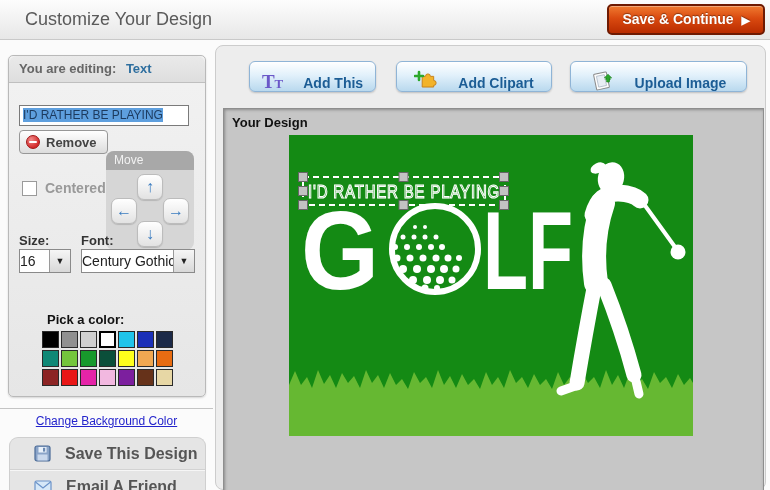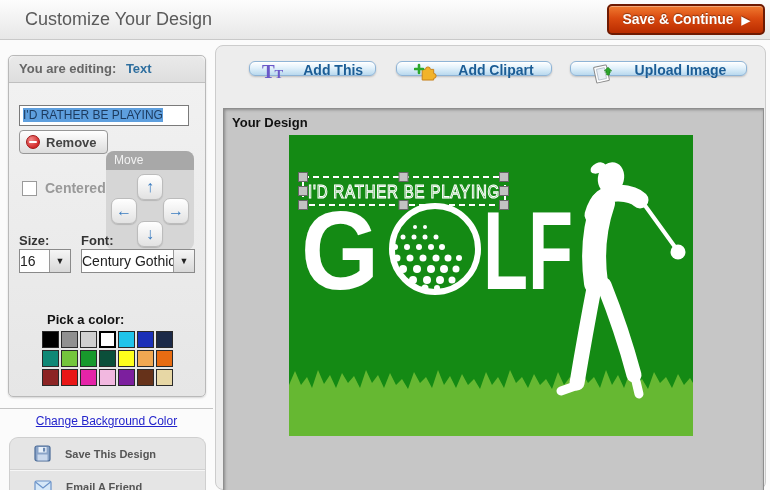--- a/index.html
+++ b/index.html
@@ -75,31 +75,31 @@
   .swatch.selected { border:2px solid #000; }
 
   .side-divider { position:absolute; left:0; top:408px; width:213px; border-top:1px solid #c4c4c4; }
   .bg-link { position:absolute; left:0; top:414px; width:213px; text-align:center;
              color:#2424cc; text-decoration:underline; font-size:12px; cursor:pointer; }
 
   .side-menu { position:absolute; left:9px; top:437px; width:197px; height:60px;
                background:#e5e5e5; border:1px solid #cfcfcf; border-bottom:none;
                border-radius:9px 9px 0 0; }
   .menu-item { height:31px; display:flex; align-items:center; gap:14px; padding-left:24px;
-               color:#555; font-weight:bold; font-size:11px; cursor:pointer; }
+               color:#555; font-weight:bold; font-size:16px; cursor:pointer; }
   .menu-sep { border-top:1px solid #d2d2d2; border-bottom:1px solid #f6f6f6; }
 
   
   .main-panel { position:absolute; left:215px; top:45px; width:551px; height:445px;
                 background:#ededed; border:1px solid #cccccc; border-radius:8px; }
-  .tool-btn { position:absolute; top:15px; height:15px; border:1px solid #8fb4d6; border-radius:6px;
+  .tool-btn { position:absolute; top:15px; height:31px; border:1px solid #8fb4d6; border-radius:6px;
               background:linear-gradient(#ffffff 0%,#e2f1fb 45%,#b9d9ee 100%);
               box-shadow:0 1px 2px rgba(0,0,0,.2), inset 0 1px 0 #fff;
               color:#1c5d95; font-weight:bold; font-size:14px;
-              display:flex; align-items:flex-start; justify-content:center; gap:20px; cursor:pointer; }
+              display:flex; align-items:flex-end; justify-content:center; gap:20px; cursor:pointer; }
   .btn-addtext { left:33px;  width:127px; }
   .btn-clipart { left:180px; width:156px; }
   .btn-upload  { left:354px; width:177px; }
   .tt-icon { font-family:"Liberation Serif", serif; color:#6a58c8; font-weight:bold; line-height:1; }
   .tt-icon .t1 { font-size:19px; } .tt-icon .t2 { font-size:13px; }
 
   .design-panel { position:absolute; left:7px; top:62px; width:541px; height:412px;
                   background:#c6c6c6; border:1px solid #8e8e8e;
                   box-shadow:inset 1px 1px 3px rgba(0,0,0,.3); }
   .design-title { position:absolute; left:8px; top:6px; font-weight:bold; font-size:13px; color:#111; }

